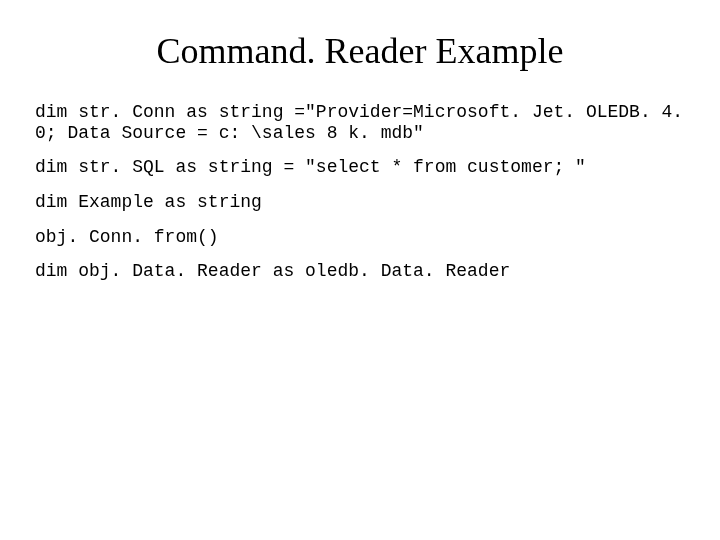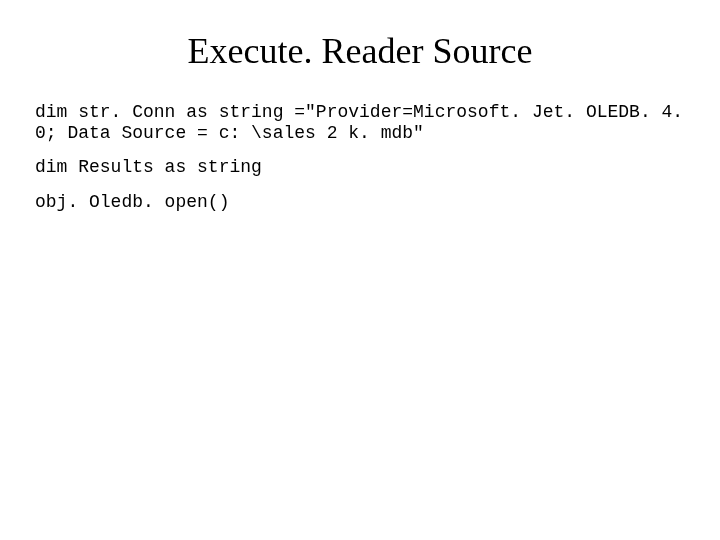--- a/index.html
+++ b/index.html
@@ -28,19 +28,21 @@
     }
     .code-line {
       margin-bottom: 14px;
       white-space: pre-wrap;
     }
   </style>
 </head>
 <body>
 
 <div class="slide">
-  <div class="title">Execute. Reader Source</div>
+  <div class="title">Command. Reader Example</div>
   <div class="code-block">
-    <div class="code-line">dim str. Conn as string ="Provider=Microsoft. Jet. OLEDB. 4. 0; Data Source = c: \sales 2 k. mdb"</div>
-    <div class="code-line">dim Results as string</div>
-    <div class="code-line">obj. Oledb. open()</div>
+    <div class="code-line">dim str. Conn as string ="Provider=Microsoft. Jet. OLEDB. 4. 0; Data Source = c: \sales 8 k. mdb"</div>
+    <div class="code-line">dim str. SQL as string = "select * from customer; "</div>
+    <div class="code-line">dim Example as string</div>
+    <div class="code-line">obj. Conn. from()</div>
+    <div class="code-line">dim obj. Data. Reader as oledb. Data. Reader</div>
   </div>
 </div>
 
 </body></html>

